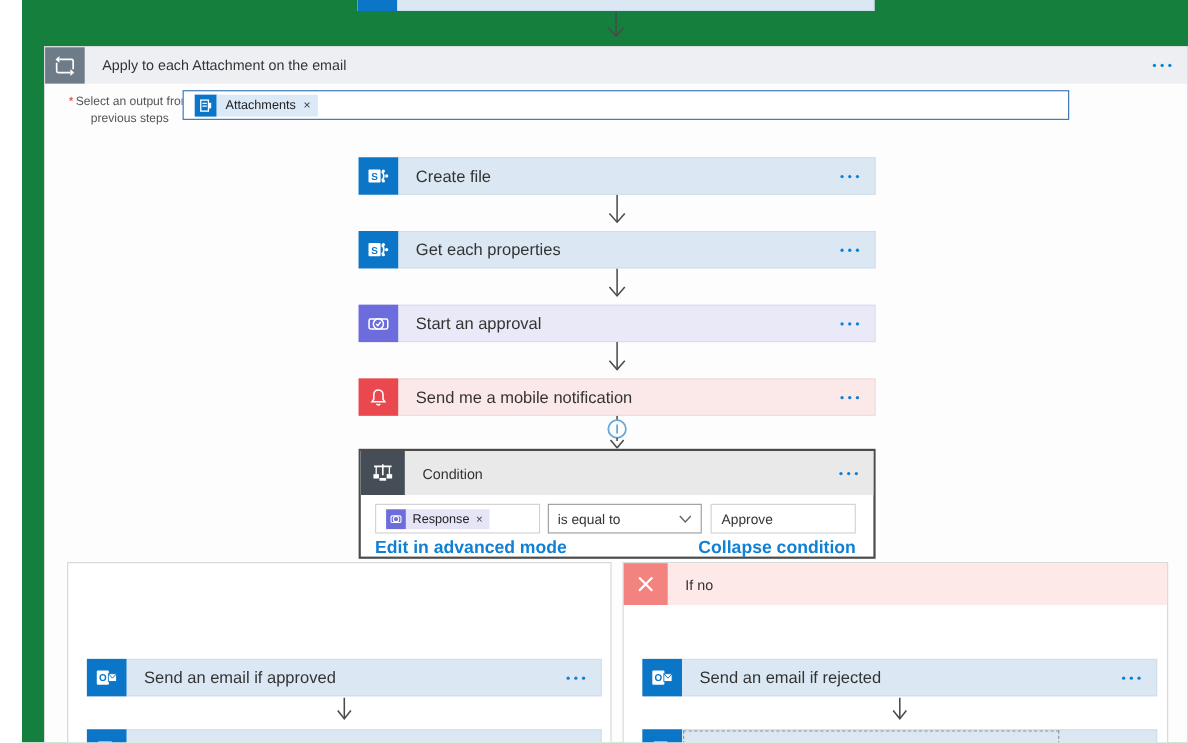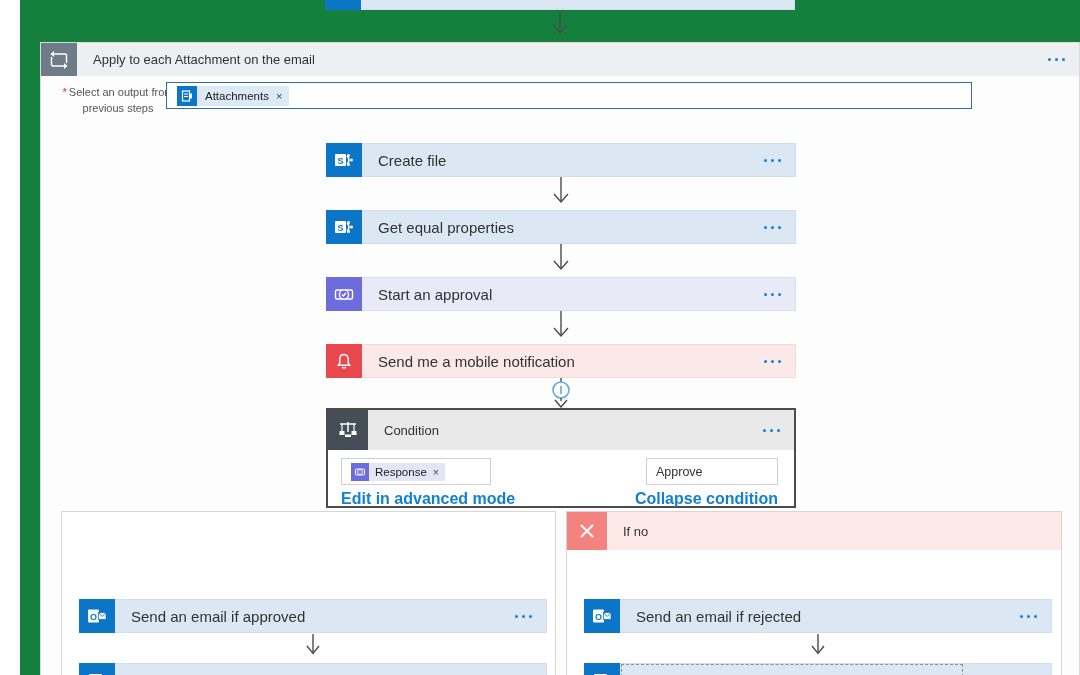--- a/index.html
+++ b/index.html
@@ -164,21 +164,21 @@
       <div class="card-icon ic-blue">
         <svg width="24" height="22" viewBox="0 0 24 22">
           <rect x="3" y="5" width="11" height="12" rx="1" fill="#fff"></rect>
           <text x="8.5" y="14.5" font-size="9" font-weight="bold" fill="#0b76c7" text-anchor="middle">S</text>
           <path d="M15 7 a5 5 0 0 1 0 8" fill="none" stroke="#fff" stroke-width="1.6"></path>
           <circle cx="16.5" cy="6.5" r="1.5" fill="#fff"></circle>
           <circle cx="19.5" cy="11" r="1.5" fill="#fff"></circle>
           <circle cx="16.5" cy="15.5" r="1.5" fill="#fff"></circle>
         </svg>
       </div>
-      <div class="card-title">Get equal properties</div>
+      <div class="card-title">Get each properties</div>
       <div class="dots">
           <i></i>
           <i></i>
           <i></i>
         </div>
     </div>
 
     <svg class="arrow" style="left:510px; top:201px;" width="20" height="33">
       <line x1="10" y1="0" x2="10" y2="24" stroke="#4a4a4a" stroke-width="1.4"></line>
       <polyline points="3,17 10,25 17,17" fill="none" stroke="#4a4a4a" stroke-width="1.4"></polyline>
@@ -257,20 +257,26 @@
               <circle cx="6" cy="6" r="2.4" fill="none" stroke="#fff" stroke-width="1"></circle>
             </svg>
           </div>
           <span class="tok-body">
             <span>Response</span>
             <span class="tok-x">×</span>
           </span>
         </div>
       </div>
 
+      <div class="cond-box box2">
+        <span>is equal to</span>
+        <svg width="12" height="8" viewBox="0 0 12 8">
+          <polyline points="1,1 6,6.5 11,1" fill="none" stroke="#666" stroke-width="1.3"></polyline>
+        </svg>
+      </div>
 
       <div class="cond-box box3">
         <span>Approve</span>
       </div>
 
       <div class="cond-link" style="left:13px;">Edit in advanced mode</div>
       <div class="cond-link" style="right:16px;">Collapse condition</div>
     </div>
 
     <div class="branch branch-yes">

